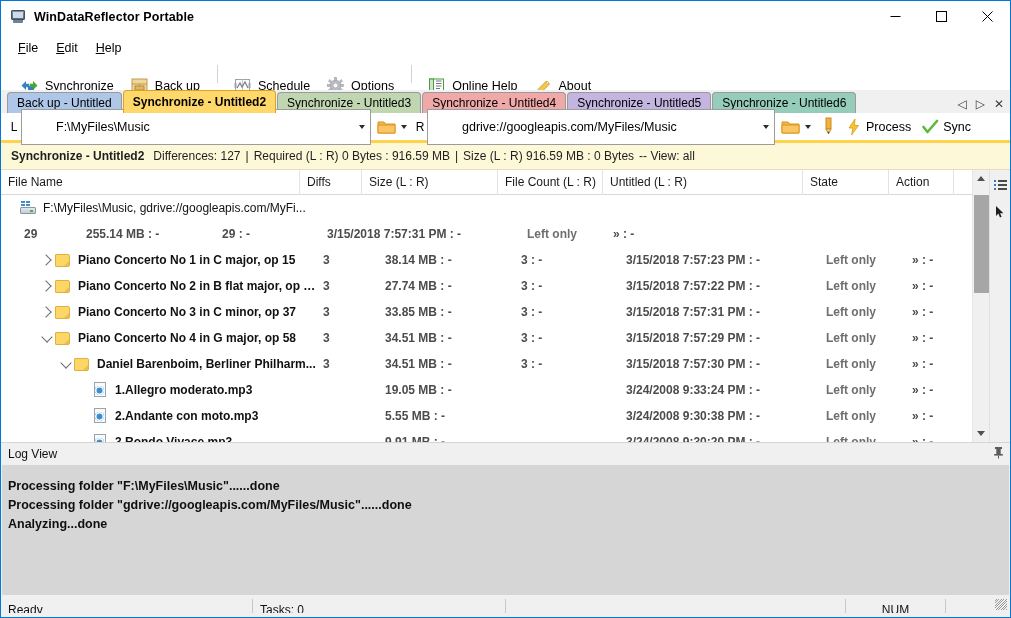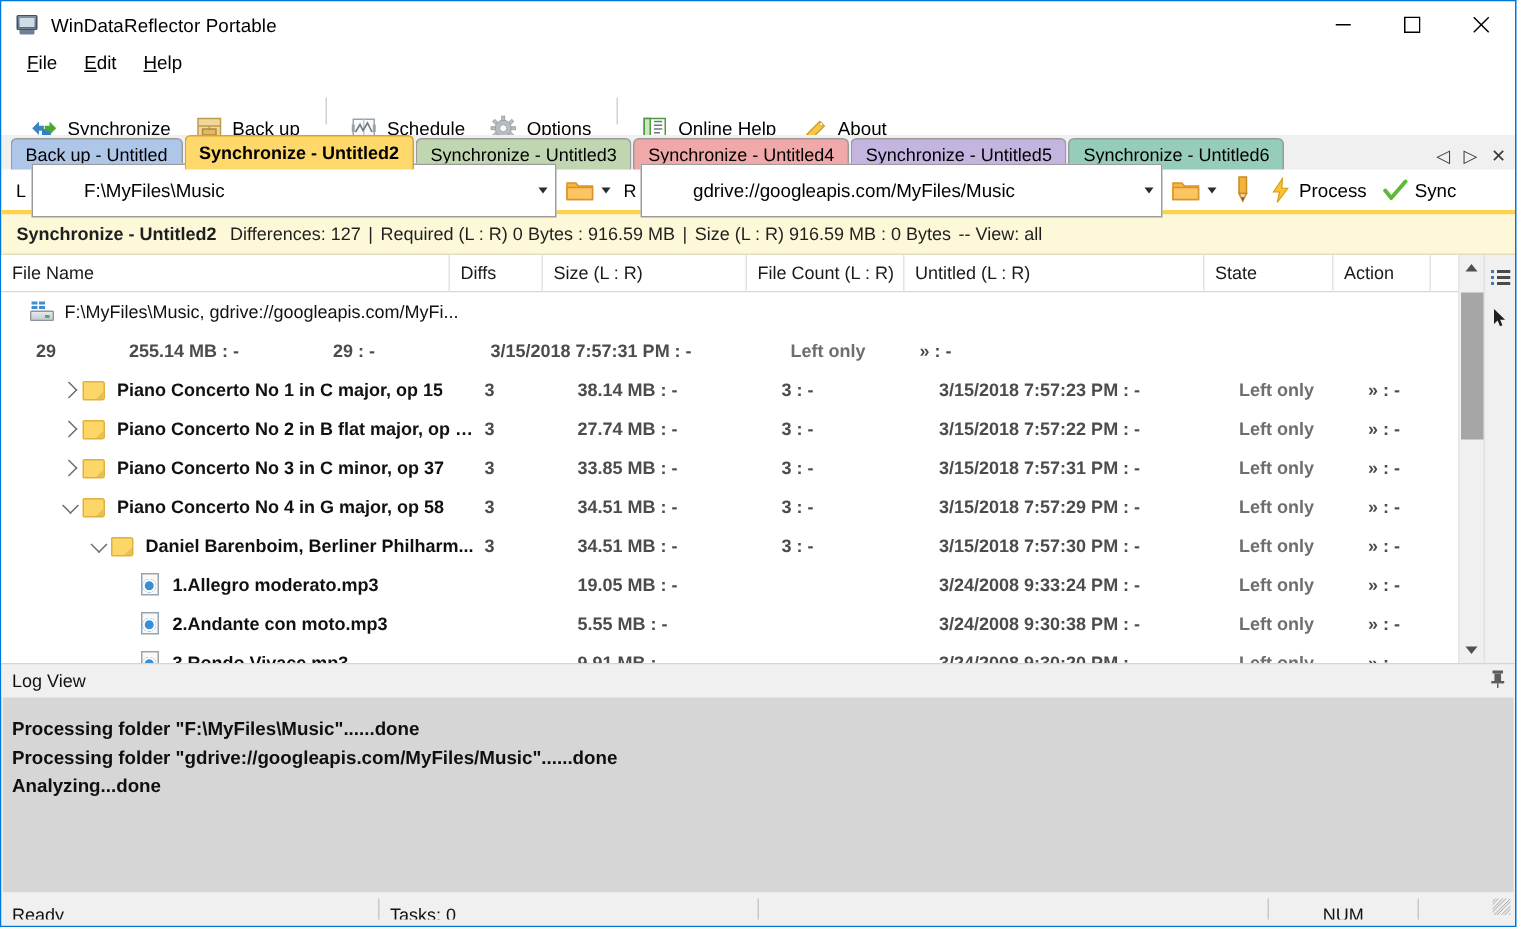--- a/index.html
+++ b/index.html
@@ -55,40 +55,41 @@
   .title-icon .base {
     position: absolute; left: 3px; top: 11px;
     width: 10px; height: 3px;
     background: #6d829a;
     border-radius: 0 0 1px 1px;
   }
   .title-text {
     font-size: 12.5px;
     color: #000;
     letter-spacing: 0.1px;
+    font-weight: bold;
   }
   .winbtns {
     position: absolute; right: 0; top: 0;
     height: 31px;
     display: flex;
   }
   .winbtn {
     width: 46px; height: 31px;
     display: flex; align-items: center; justify-content: center;
     color: #000;
   }
   .winbtn svg { display: block; }
 
   
   .menubar {
     height: 26px;
     flex: 0 0 26px;
     background: #ffffff;
     display: flex;
-    align-items: flex-start;
+    align-items: flex-end;
     padding-left: 8px;
     box-sizing: border-box;
   }
   .menu-item {
     padding: 3px 9px;
     font-size: 12.5px;
     color: #000;
     cursor: default;
   }
   .menu-item u { text-decoration: underline; }

